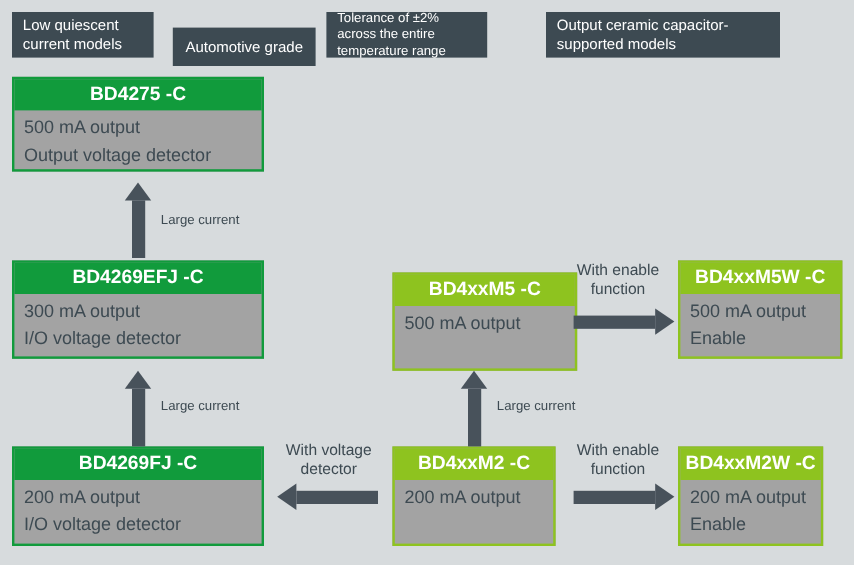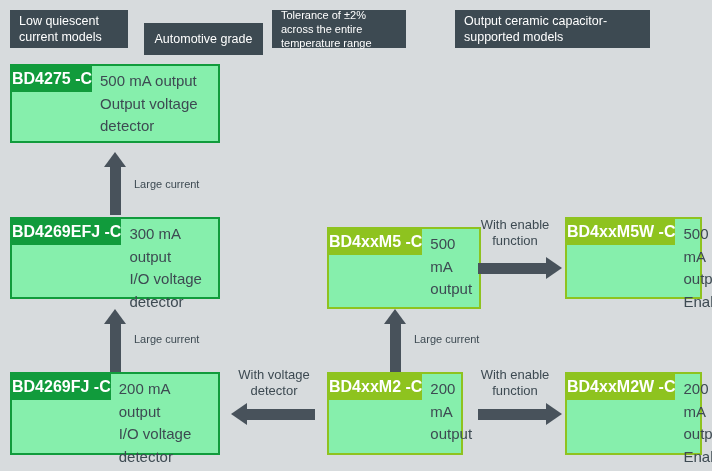--- a/index.html
+++ b/index.html
@@ -20,22 +20,22 @@
   
   .tag{
     position:absolute;background:var(--tag);color:#ffffff;
     display:flex;align-items:center;padding:2px 9px;
     font-size:12.5px;line-height:1.3;
   }
   .tag.small{font-size:11px;}
   .tag.center{justify-content:center;text-align:center;}
   
   .box{
-    position:absolute;background:#86efac;
-    display:flex;flex-direction:row;
+    position:absolute;background:#a3a3a3;
+    display:flex;flex-direction:column;
   }
   .box.dark{border:2px solid var(--green);}
   .box.light{border:2px solid var(--lgreen);}
   .box.dark .box-header{background:var(--green);}
   .box.light .box-header{background:var(--lgreen);}
   .box-header{
     color:#ffffff;font-size:16px;font-weight:600;text-align:center;
     height:26px;line-height:26px;flex:0 0 auto;white-space:nowrap;
   }
   .box-body{
@@ -111,21 +111,21 @@
   </div>
 
   <div class="box light" style="left:565px;top:217px;width:137px;height:82px;">
     <div class="box-header">BD4xxM5W -C</div>
     <div class="box-body">
       <div>500 mA output</div>
       <div>Enable</div>
     </div>
   </div>
 
-  <div class="box light" style="left:565px;top:372px;width:137px;height:83px;">
+  <div class="box light" style="left:565px;top:372px;width:121px;height:83px;">
     <div class="box-header">BD4xxM2W -C</div>
     <div class="box-body">
       <div>200 mA output</div>
       <div>Enable</div>
     </div>
   </div>
 
   <div class="varrow" style="left:104px;top:152px;width:22px;height:63px;">
     <div class="head"></div>
     <div class="shaft"></div>

